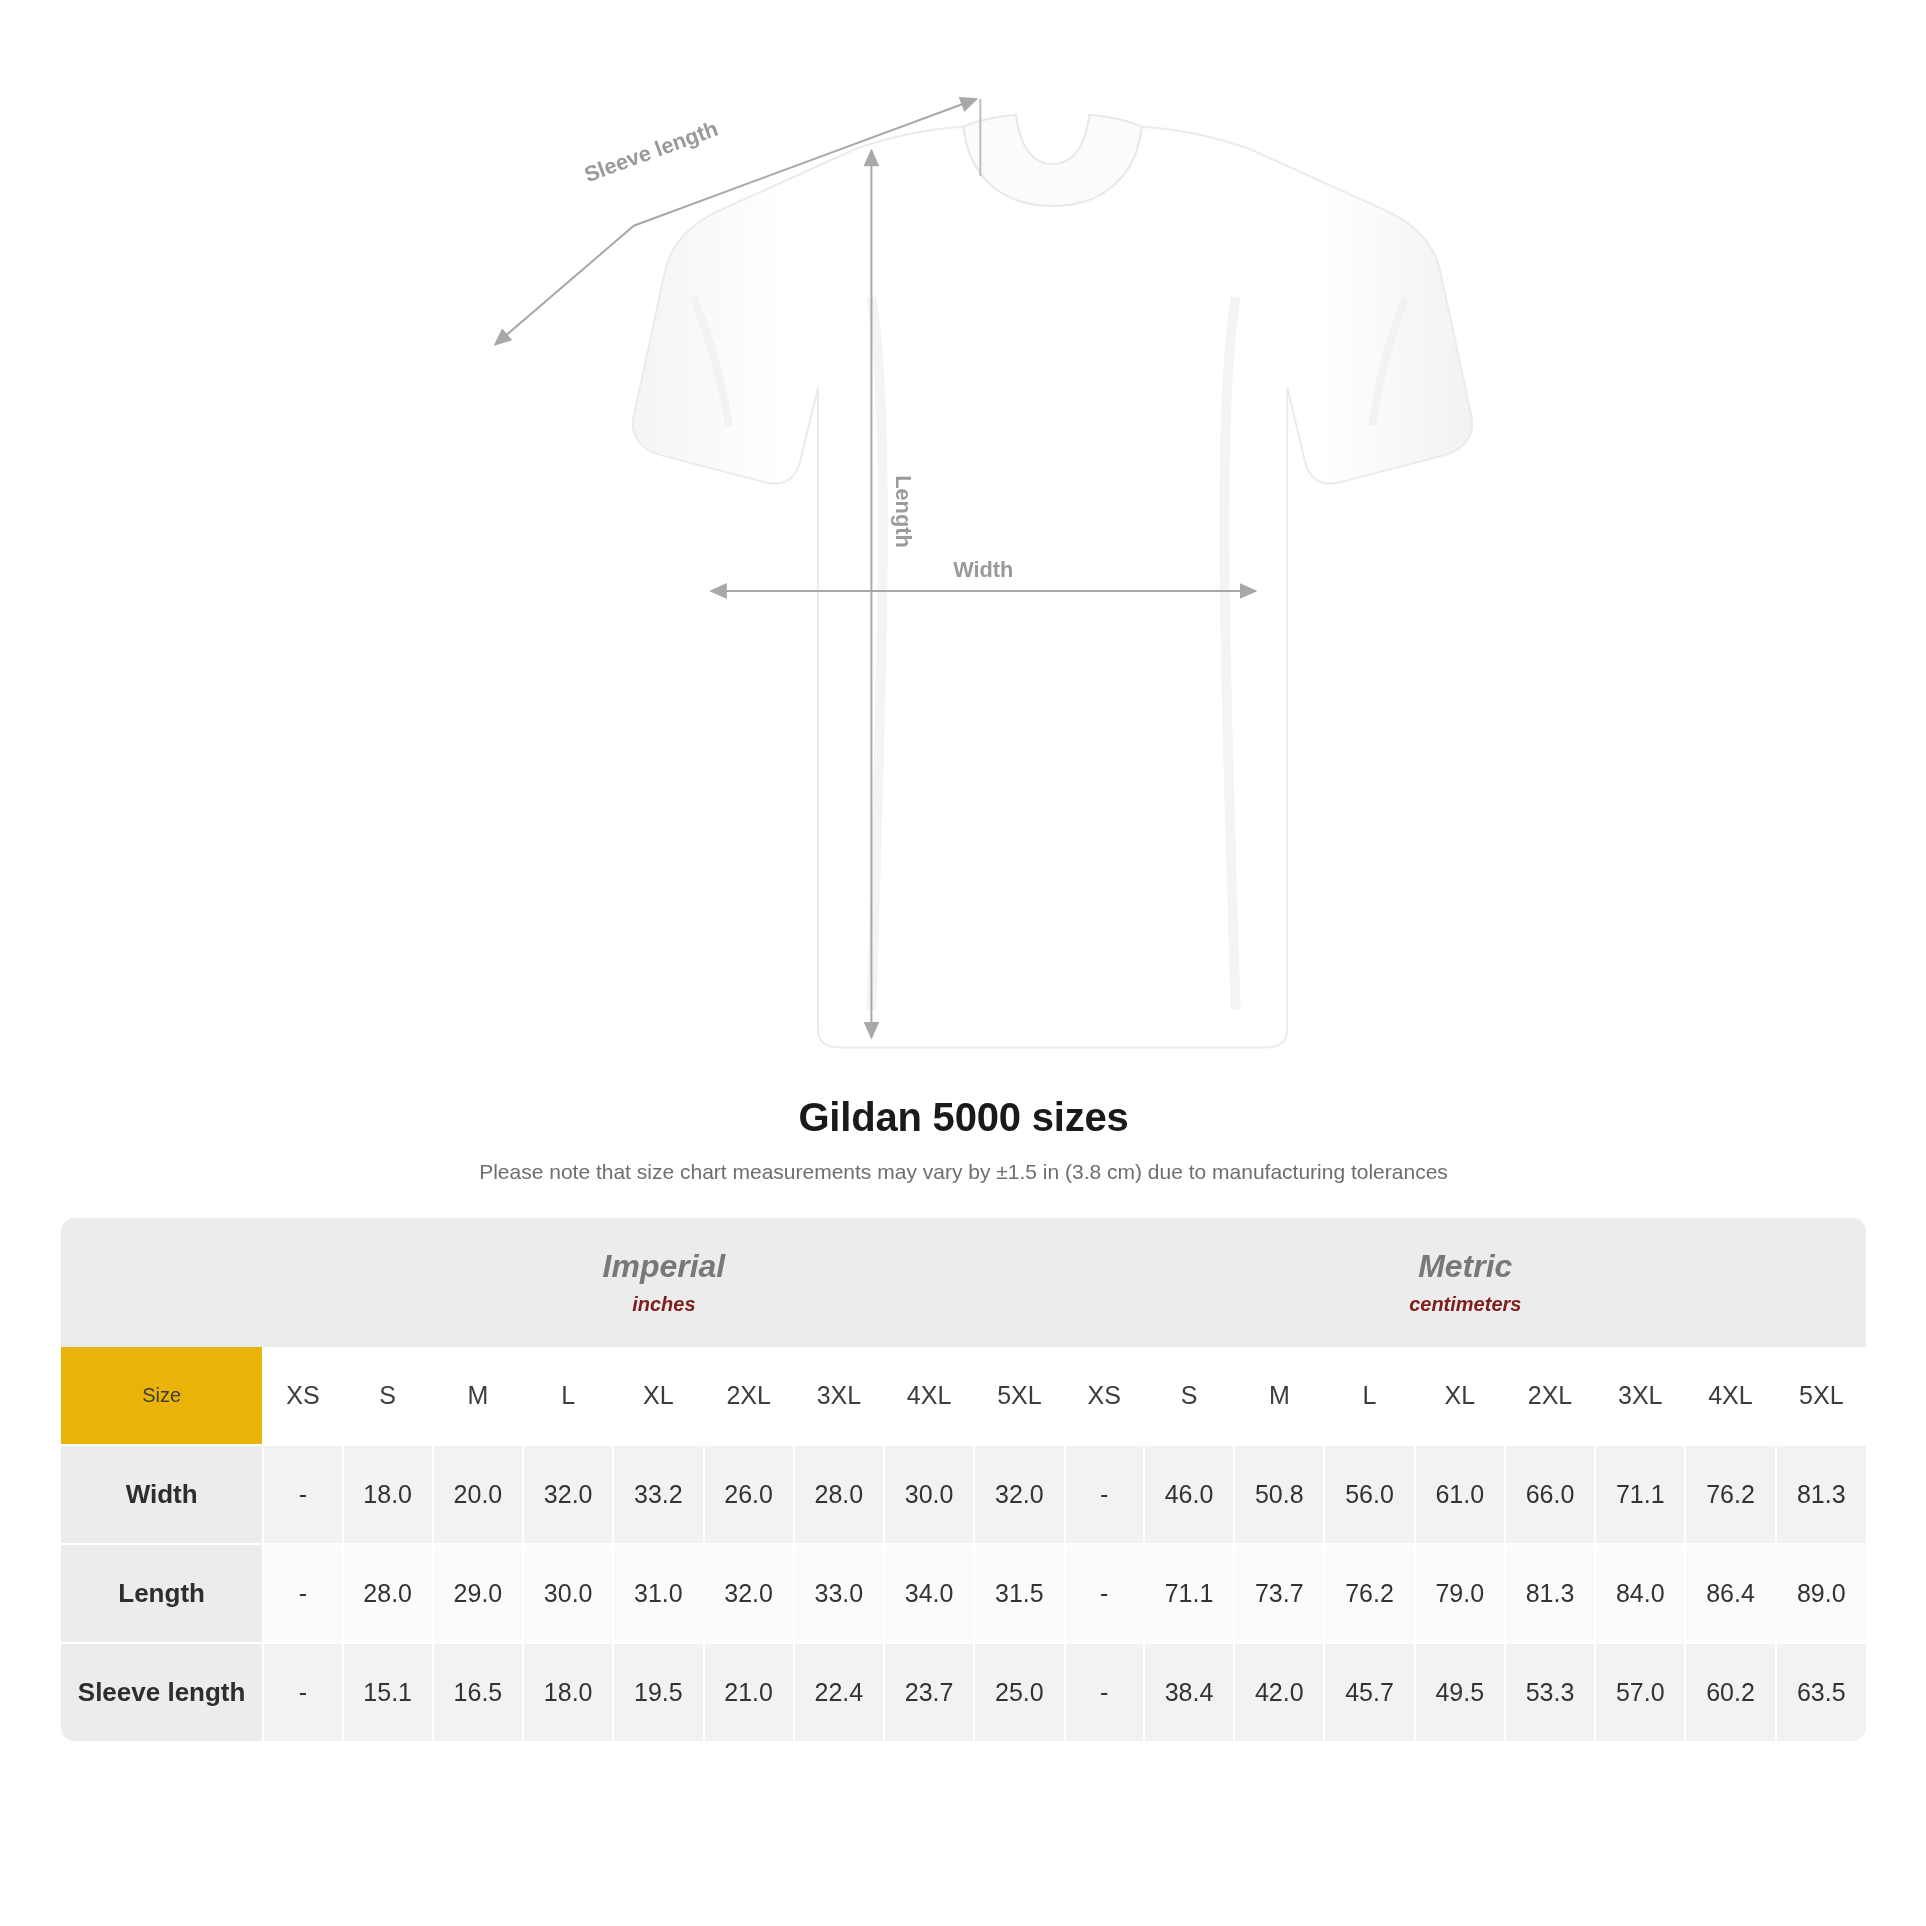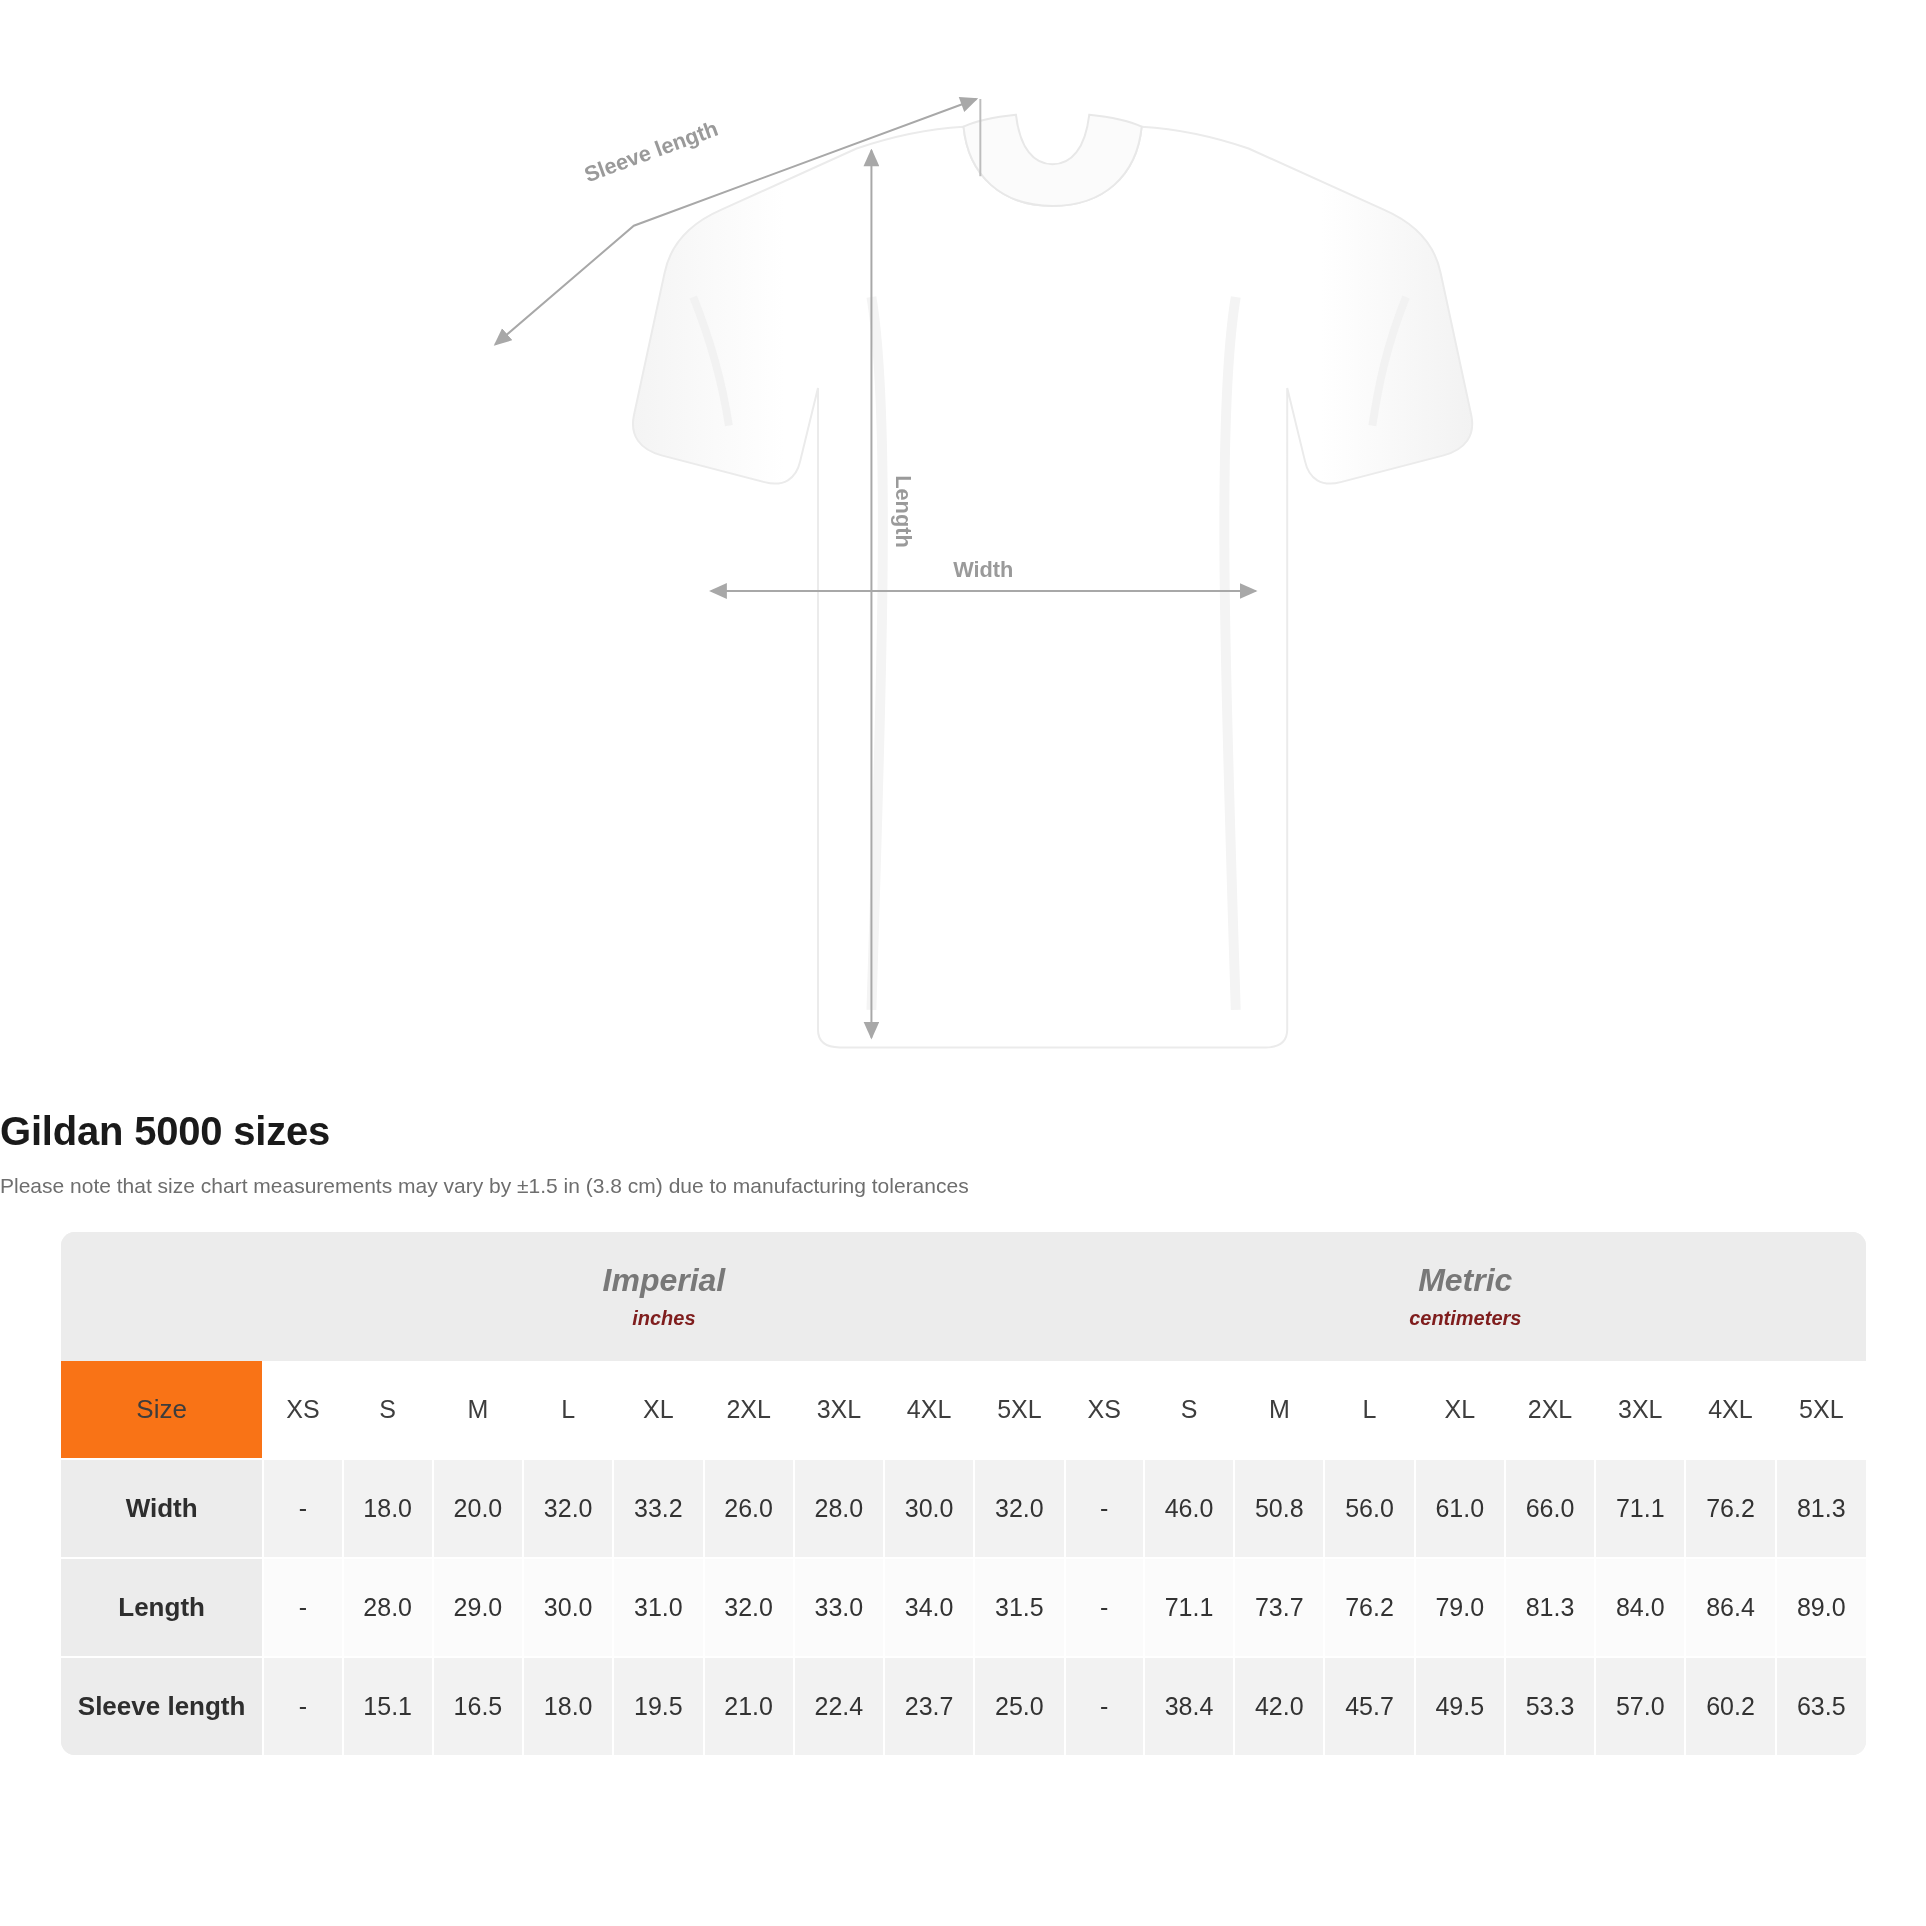--- a/index.html
+++ b/index.html
@@ -27,21 +27,22 @@
     position: relative;
     width: 1927px;
     height: 1089px;
   }
   .illustration svg {
     display: block;
   }
 
   
   .title-block {
-    margin-top: 20px;
+    text-align: center;
+    margin-top: 6px;
   }
   .chart-title {
     font-size: 40px;
     font-weight: bold;
     color: #1a1a1a;
     letter-spacing: -0.2px;
   }
   .chart-note {
     font-size: 21px;
     color: #6e6e6e;
@@ -90,22 +91,22 @@
   
   .hdr-row td {
     height: 95px;
     background: #ffffff;
     font-size: 25px;
     font-weight: bold;
     color: #3d3d3d;
     border-right: 2px solid #ffffff;
   }
   .hdr-row td.rowlabel {
-    background: #f97316;
-    font-size: 26px;
+    background: #eab308;
+    font-size: 20px;
   }
   .hdr-row td:last-child { border-right: none; }
 
   .data-row td {
     height: 95px;
     font-size: 25px;
     color: #333;
     border-right: 2px solid #ffffff;
     border-top: 2px solid #ffffff;
   }

